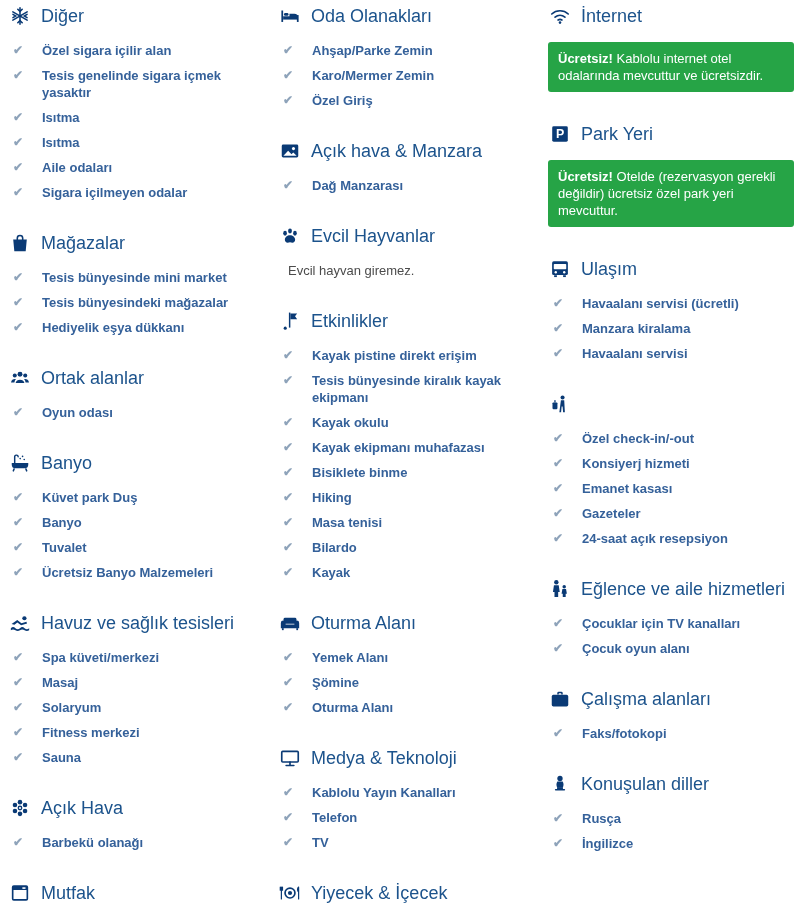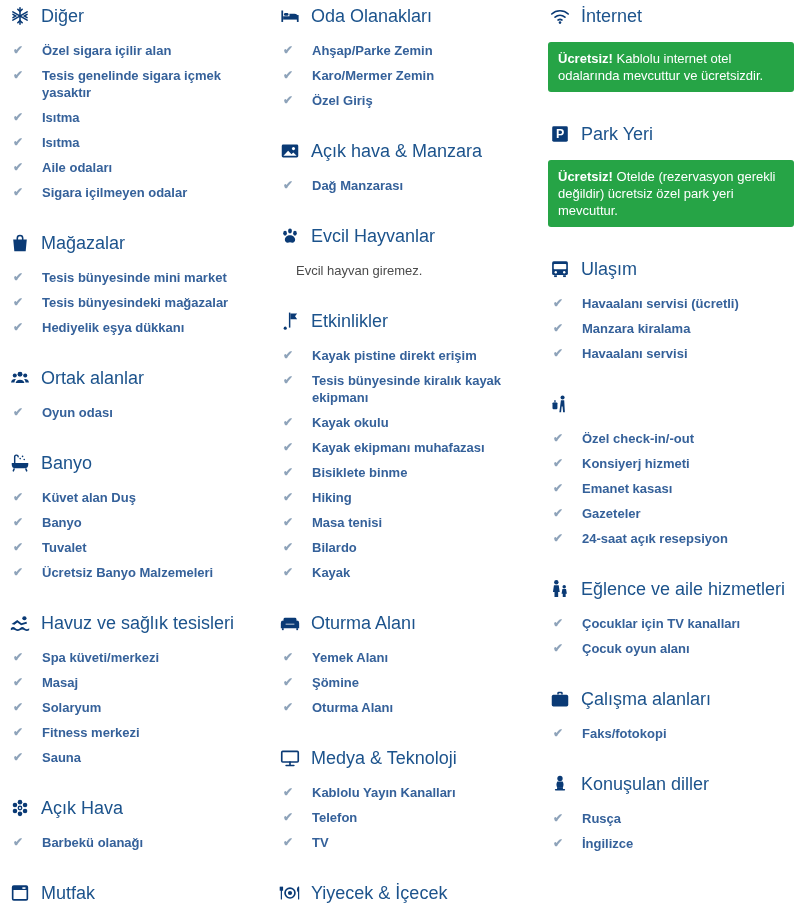--- a/index.html
+++ b/index.html
@@ -29,21 +29,21 @@
   li.item {
     display:flex; align-items:flex-start;
     margin-bottom:8px; font-size:13px; line-height:17px; color:#35619a;
   }
   .check {
     flex:0 0 14px; margin-left:5px; margin-right:15px;
     color:#8ea3ba; font-size:12px; line-height:17px; font-weight:bold;
   }
   .item-label { flex:1 1 auto; padding-right:6px;font-weight:bold; }
 
-  .note { font-size:13px; color:#4b4b4b; margin:0 0 10px 18px; line-height:17px; }
+  .note { font-size:13px; color:#4b4b4b; margin:0 0 10px 10px; line-height:17px; }
 
   .notice {
     background:#26a446; color:#ffffff; border-radius:3px;
     padding:8px 10px; font-size:13px; line-height:17px;
     margin-bottom:0; box-sizing:border-box;
   }
   .notice strong { font-weight:700; }
 </style>
 </head>
 <body>
@@ -144,21 +144,21 @@
               <circle cx="12.2" cy="7.2" r="0.9" fill="currentColor"></circle>
               <circle cx="14.8" cy="4.8" r="0.9" fill="currentColor"></circle>
               <circle cx="16.6" cy="8.2" r="0.9" fill="currentColor"></circle>
             </svg>
           </span>
           <h2 class="sec-title">Banyo</h2>
         </div>
         <ul class="items">
           <li class="item">
             <span class="check">✔</span>
-            <span class="item-label">Küvet alan Duş</span>
+            <span class="item-label">Küvet park Duş</span>
           </li>
           <li class="item">
             <span class="check">✔</span>
             <span class="item-label">Banyo</span>
           </li>
           <li class="item">
             <span class="check">✔</span>
             <span class="item-label">Tuvalet</span>
           </li>
           <li class="item">

